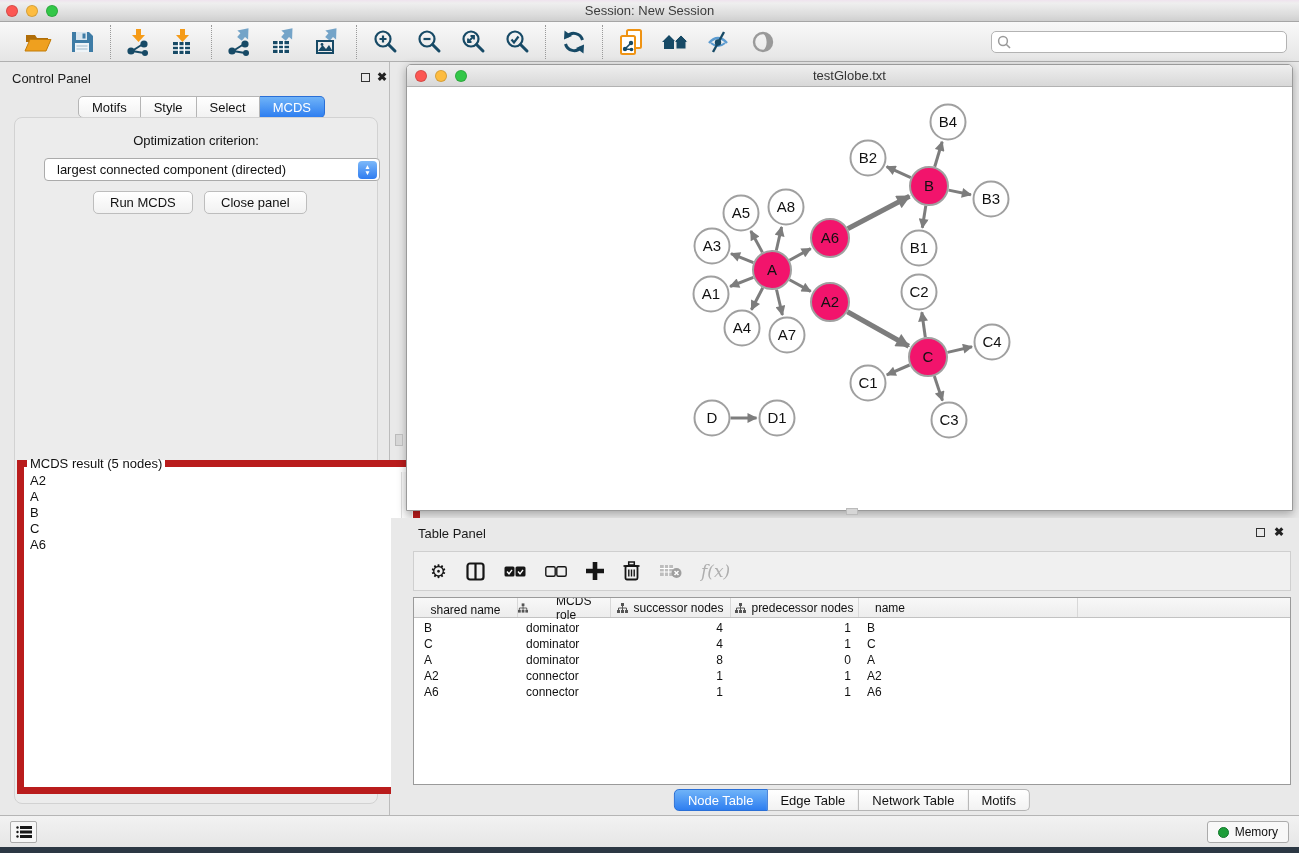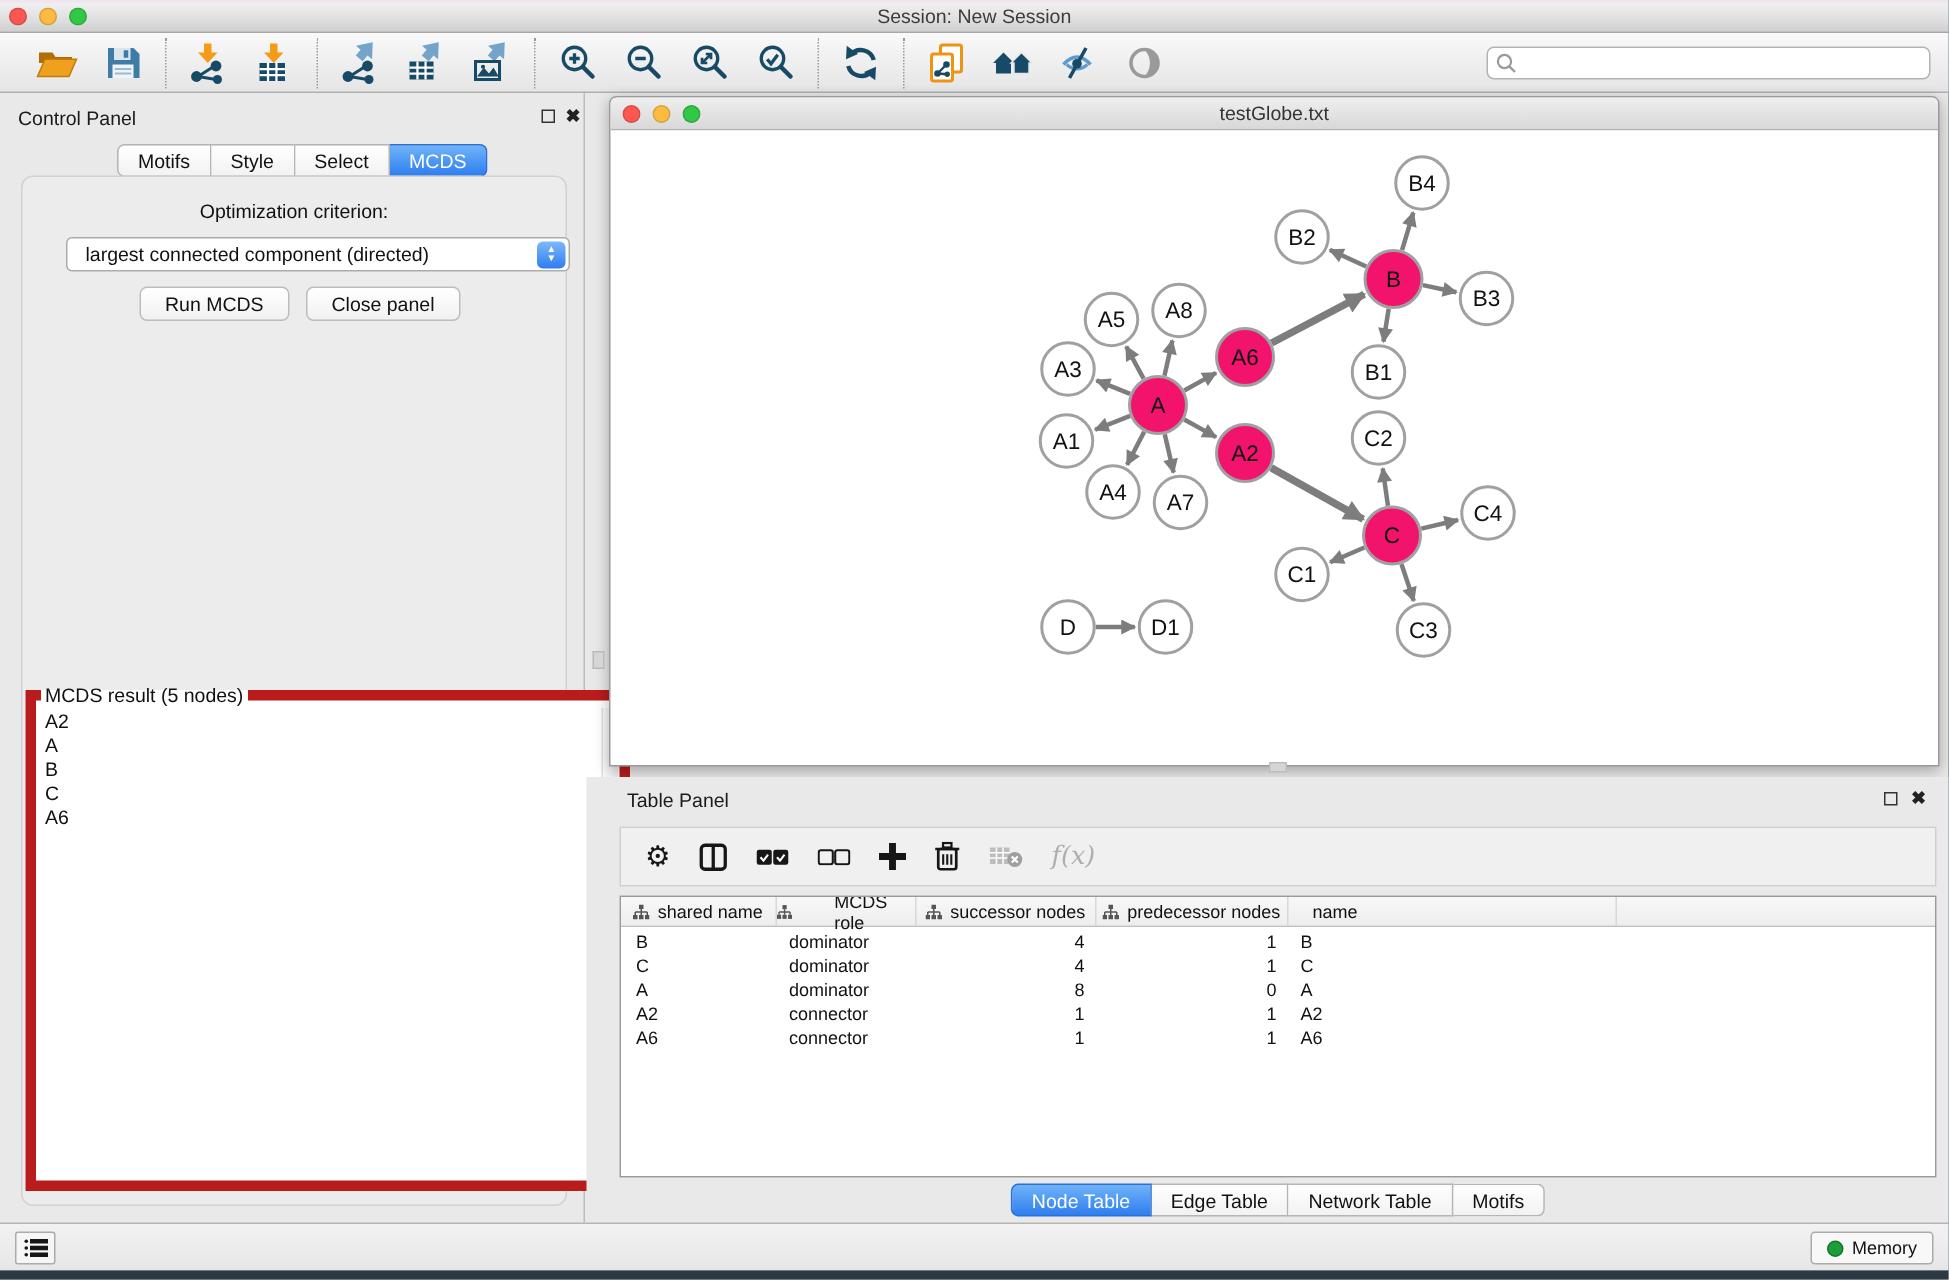--- a/index.html
+++ b/index.html
@@ -94,21 +94,21 @@
     display:flex; align-items:center; gap:19px; padding-left:16px; position:absolute; }
   .tp-toolbar .ic { display:flex; align-items:center; justify-content:center; }
   .gear-glyph { font-size:19px; color:#161616; font-family:"DejaVu Sans", sans-serif; line-height:19px; }
   .fx { font-family:"DejaVu Serif", serif; font-style:italic; font-size:17px; color:#aeaeae; }
 
   .ttable { left:22px; right:8px; top:79px; height:188px; background:#fff; border:1px solid #9a9a9a;
     position:absolute; overflow:hidden; }
   .thead { display:flex; height:20px; background:linear-gradient(#f8f8f8,#ededed); border-bottom:1px solid #c2c2c2;
     font-size:12px; color:#111; }
   .hcell { display:flex; align-items:center; justify-content:center; gap:5px; border-right:1px solid #d8d8d8; }
-  .c0{ width:104px; } .c1{ width:93px;gap:28px; } .c2{ width:120px; } .c3{ width:128px; } .c4{ width:219px; }
+  .c0{ width:104px;flex-direction:column; } .c1{ width:93px;gap:28px; } .c2{ width:120px; } .c3{ width:128px; } .c4{ width:219px; }
   .hcell.c4 { justify-content:flex-start; padding-left:16px; }
   .trow { display:flex; height:16px; font-size:12px; color:#111; align-items:center; }
   .tcell { overflow:hidden; white-space:nowrap; }
   .trow .c0 { padding-left:10px; } .trow .c1 { padding-left:8px; }
   .trow .c2 { text-align:right; padding-right:8px; } .trow .c3 { text-align:right; padding-right:8px; }
   .trow .c4 { padding-left:8px; }
   .tbody { padding-top:2px; }
 
   .tp-tabs { position:absolute; left:50%; transform:translateX(-50%); margin-left:7px; top:271px; display:flex;align-items:center; }
 

